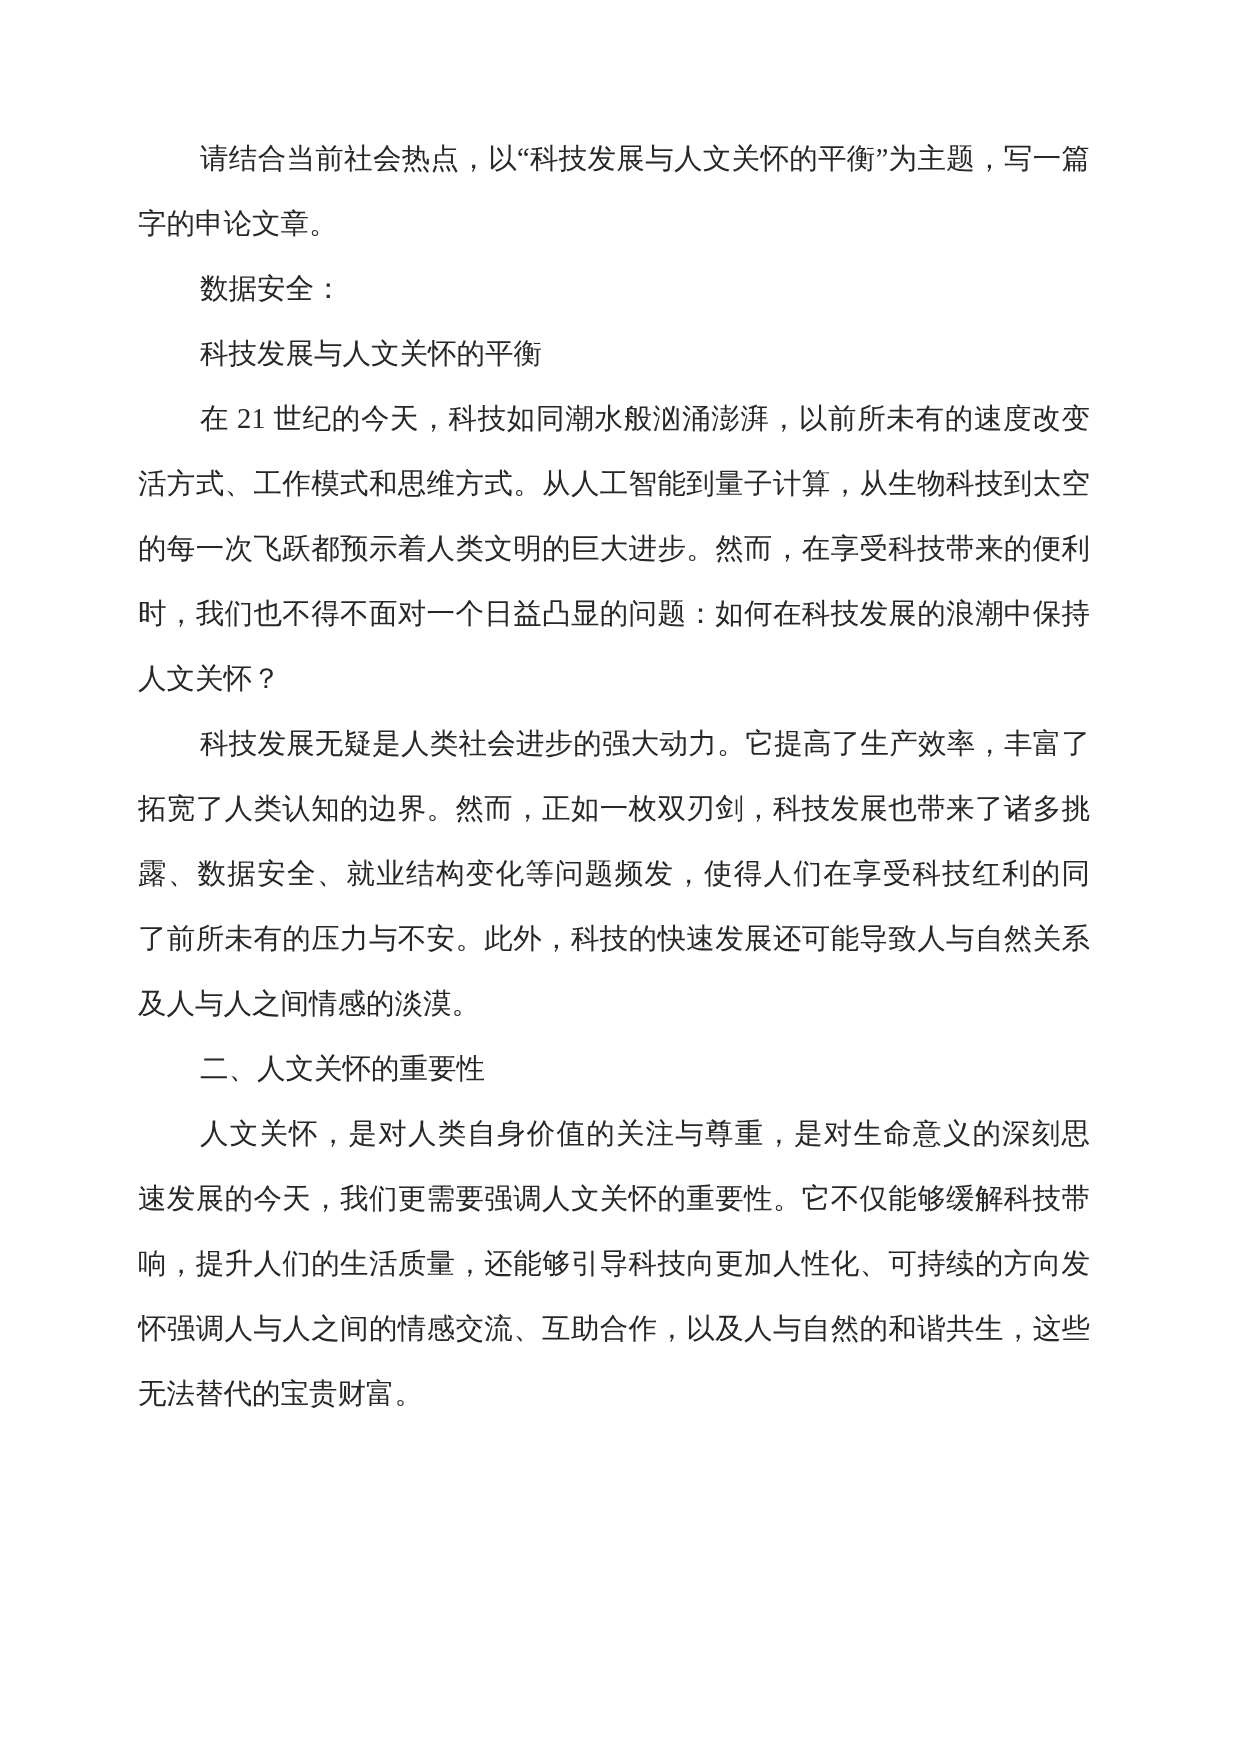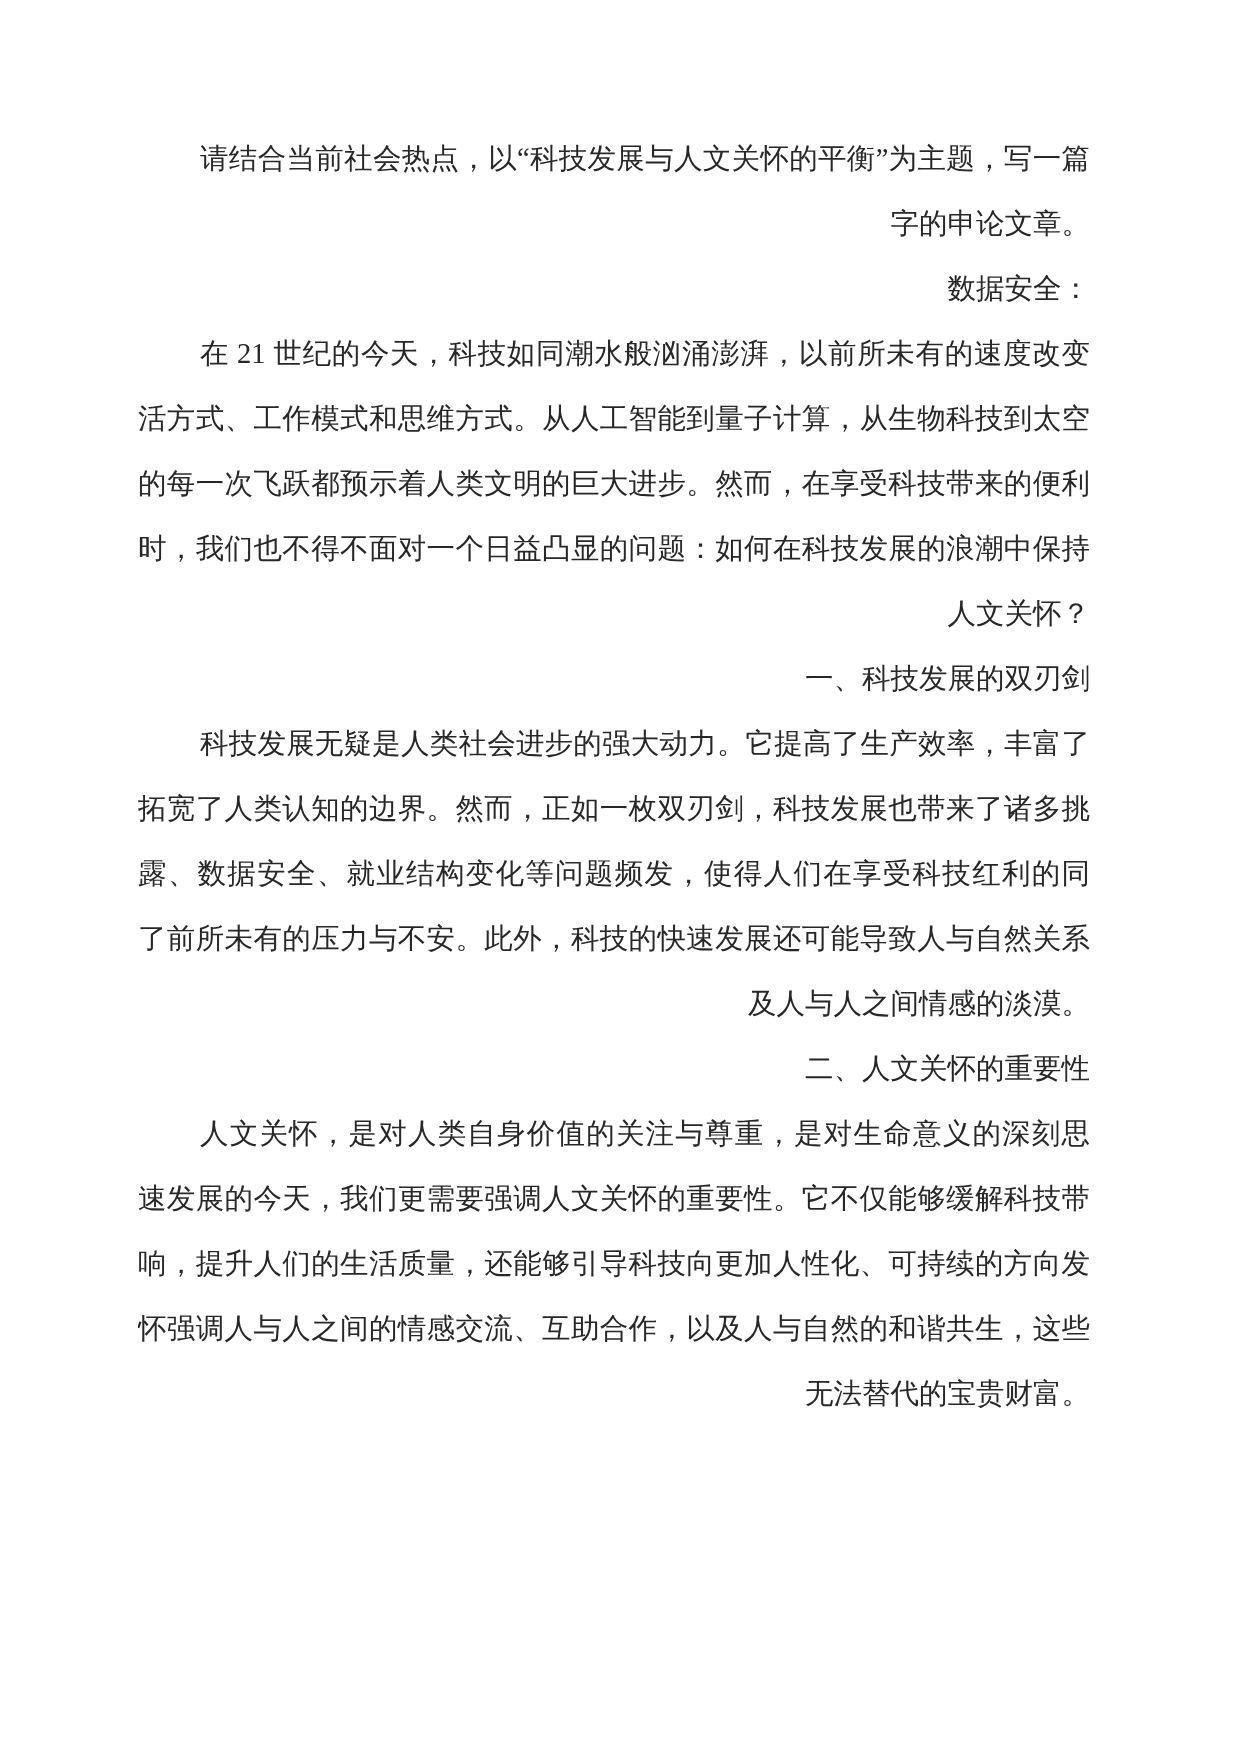--- a/index.html
+++ b/index.html
@@ -21,44 +21,44 @@
     width: 952px;
     font-family: "Liberation Serif", "DejaVu Serif", serif;
     font-size: 28.5px;
     line-height: 65px;
     color: #272727;
     font-weight: 400;
   }
   .line {
     height: 65px;
     overflow: hidden;
-    text-align: right;
+    text-align: left;
   }
   .line.indent {
     text-indent: 62px;
   }
   .line.fill {
     text-align: justify;
     text-align-last: justify;
   }
 </style>
 </head>
 <body>
 
 <div class="page">
   <div class="textblock">
     <div class="line indent fill">请结合当前社会热点，以“科技发展与人文关怀的平衡”为主题，写一篇不少于 800</div>
     <div class="line">字的申论文章。</div>
     <div class="line indent">数据安全：</div>
+    <div class="line indent">科技发展与人文关怀的平衡</div>
     <div class="line indent fill">在 21 世纪的今天，科技如同潮水般汹涌澎湃，以前所未有的速度改变着我们的生</div>
     <div class="line fill">活方式、工作模式和思维方式。从人工智能到量子计算，从生物科技到太空探索，科技</div>
     <div class="line fill">的每一次飞跃都预示着人类文明的巨大进步。然而，在享受科技带来的便利与辉煌的同</div>
     <div class="line fill">时，我们也不得不面对一个日益凸显的问题：如何在科技发展的浪潮中保持人文关怀的</div>
     <div class="line">人文关怀？</div>
-    <div class="line indent">一、科技发展的双刃剑</div>
     <div class="line indent fill">科技发展无疑是人类社会进步的强大动力。它提高了生产效率，丰富了物质文化，</div>
     <div class="line fill">拓宽了人类认知的边界。然而，正如一枚双刃剑，科技发展也带来了诸多挑战。隐私泄</div>
     <div class="line fill">露、数据安全、就业结构变化等问题频发，使得人们在享受科技红利的同时，也感受到</div>
     <div class="line fill">了前所未有的压力与不安。此外，科技的快速发展还可能导致人与自然关系的失衡，以</div>
     <div class="line">及人与人之间情感的淡漠。</div>
     <div class="line indent">二、人文关怀的重要性</div>
     <div class="line indent fill">人文关怀，是对人类自身价值的关注与尊重，是对生命意义的深刻思考。在科技飞</div>
     <div class="line fill">速发展的今天，我们更需要强调人文关怀的重要性。它不仅能够缓解科技带来的负面影</div>
     <div class="line fill">响，提升人们的生活质量，还能够引导科技向更加人性化、可持续的方向发展。人文关</div>
     <div class="line fill">怀强调人与人之间的情感交流、互助合作，以及人与自然的和谐共生，这些都是科技所</div>

